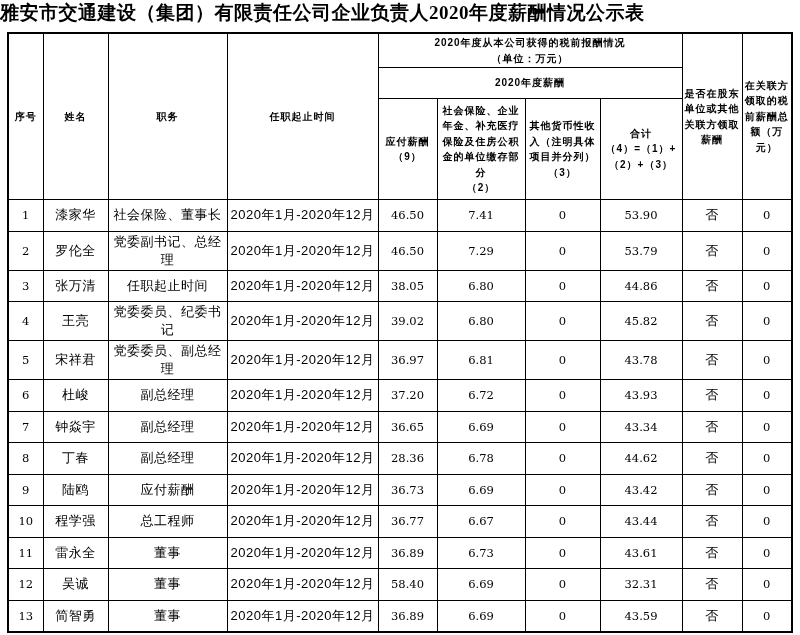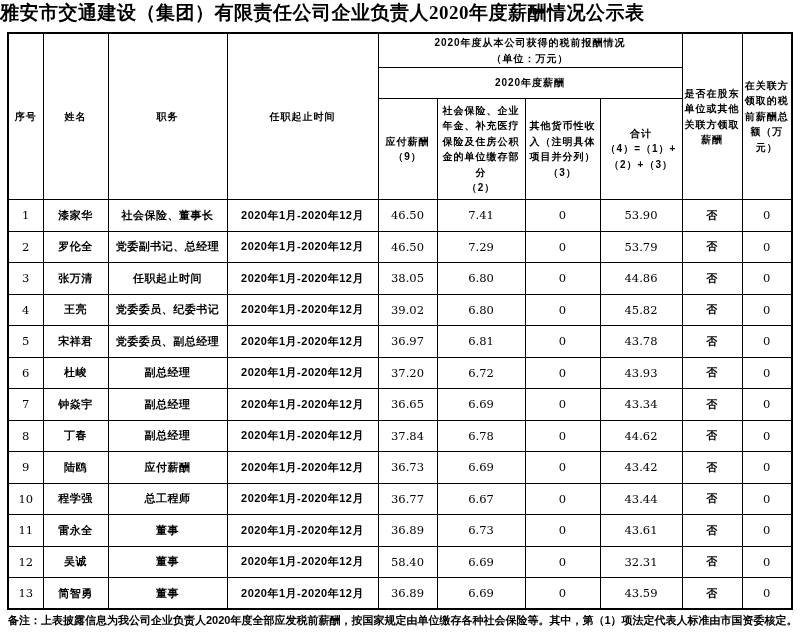--- a/index.html
+++ b/index.html
@@ -39,22 +39,22 @@
     font-size: 10px;
     line-height: 1.55;
     white-space: pre-line;
     letter-spacing: 1px;
   }
   .hr1 { height: 33px; }
   .hr2 { height: 31px; }
   .hr3 { height: 101px; }
   .body-row { height: 31.5px; }
   .salary td.zh {
-    font-weight: bold;
-    font-size: 11px;
+    font-weight: normal;
+    font-size: 13px;
     letter-spacing: 0.5px;
   }
   .salary td.num {
     font-family: "DejaVu Serif", serif;
     font-weight: normal;
     font-size: 11.5px;
   }
   .footnote {
     margin: 3px 0 0 8px;
     font-weight: bold;
@@ -189,21 +189,21 @@
       <td class="num">0</td>
       <td class="num">43.34</td>
       <td class="zh">否</td>
       <td class="num">0</td>
     </tr>
     <tr class="body-row">
       <td class="num">8</td>
       <td class="zh">丁春</td>
       <td class="zh">副总经理</td>
       <td class="zh">2020年1月-2020年12月</td>
-      <td class="num">37.84</td>
+      <td class="num">28.36</td>
       <td class="num">6.78</td>
       <td class="num">0</td>
       <td class="num">44.62</td>
       <td class="zh">否</td>
       <td class="num">0</td>
     </tr>
     <tr class="body-row">
       <td class="num">9</td>
       <td class="zh">陆鸥</td>
       <td class="zh">应付薪酬</td>

